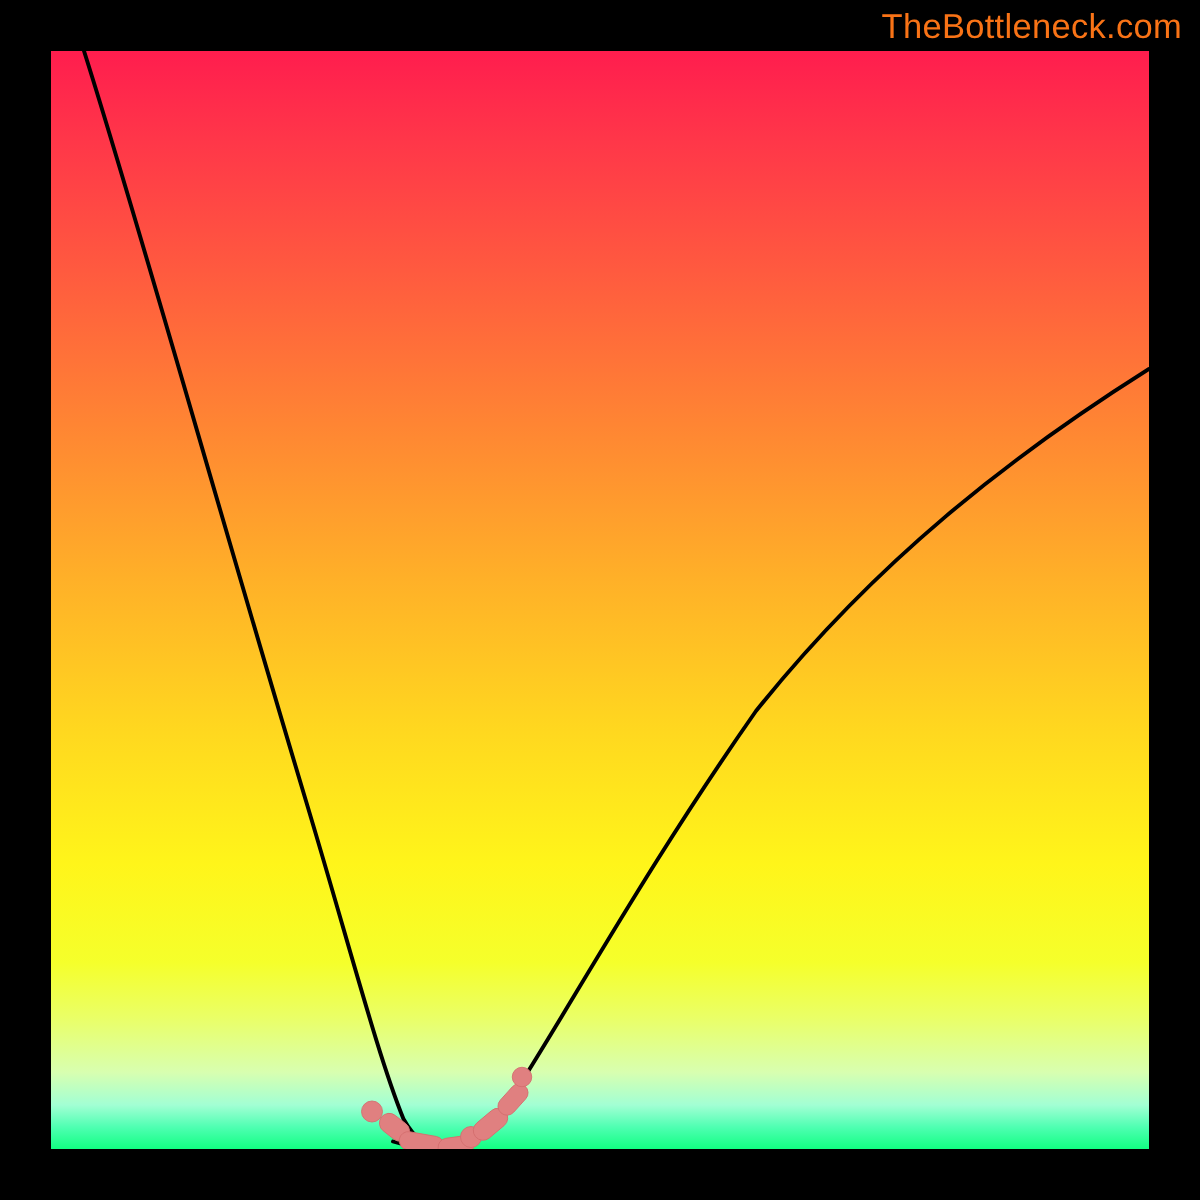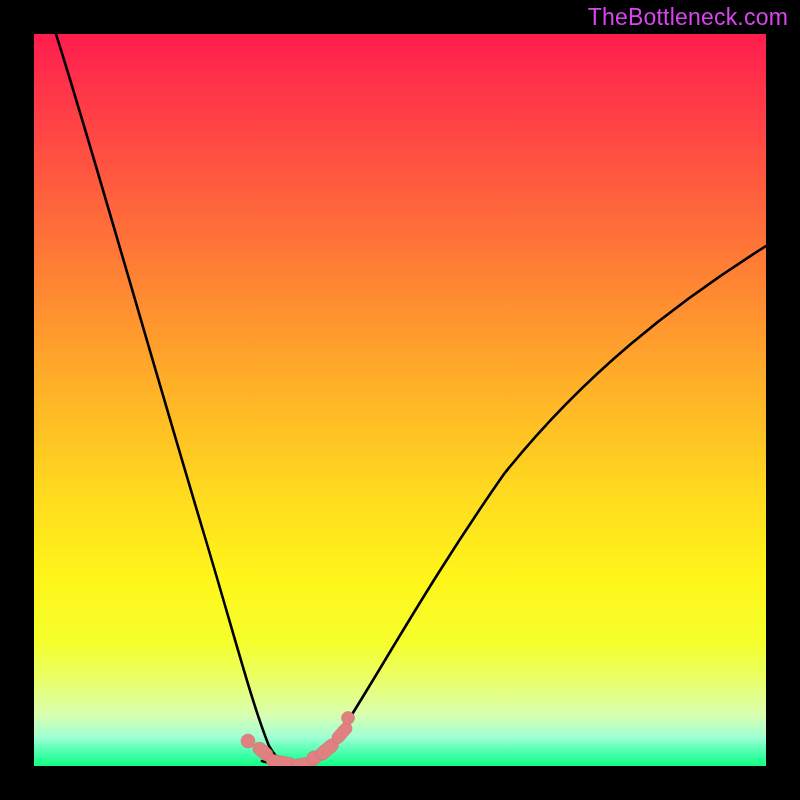--- a/index.html
+++ b/index.html
@@ -39,21 +39,21 @@
       #a2ffd4 96%,
       #4fffb2 98%,
       #12ff82 100%
     );
   }
   .watermark {
     position: absolute;
     top: 6px;
     right: 12px;
     font: 500 23px/1 -apple-system, BlinkMacSystemFont, "Segoe UI", Arial, sans-serif;
-    color: #d946ef;
+    color: #f97316;
     letter-spacing: 0.2px;
   }
   svg.curves {
     position: absolute;
     left: 34px;
     top: 34px;
     width: 732px;
     height: 732px;
   }
 </style>

